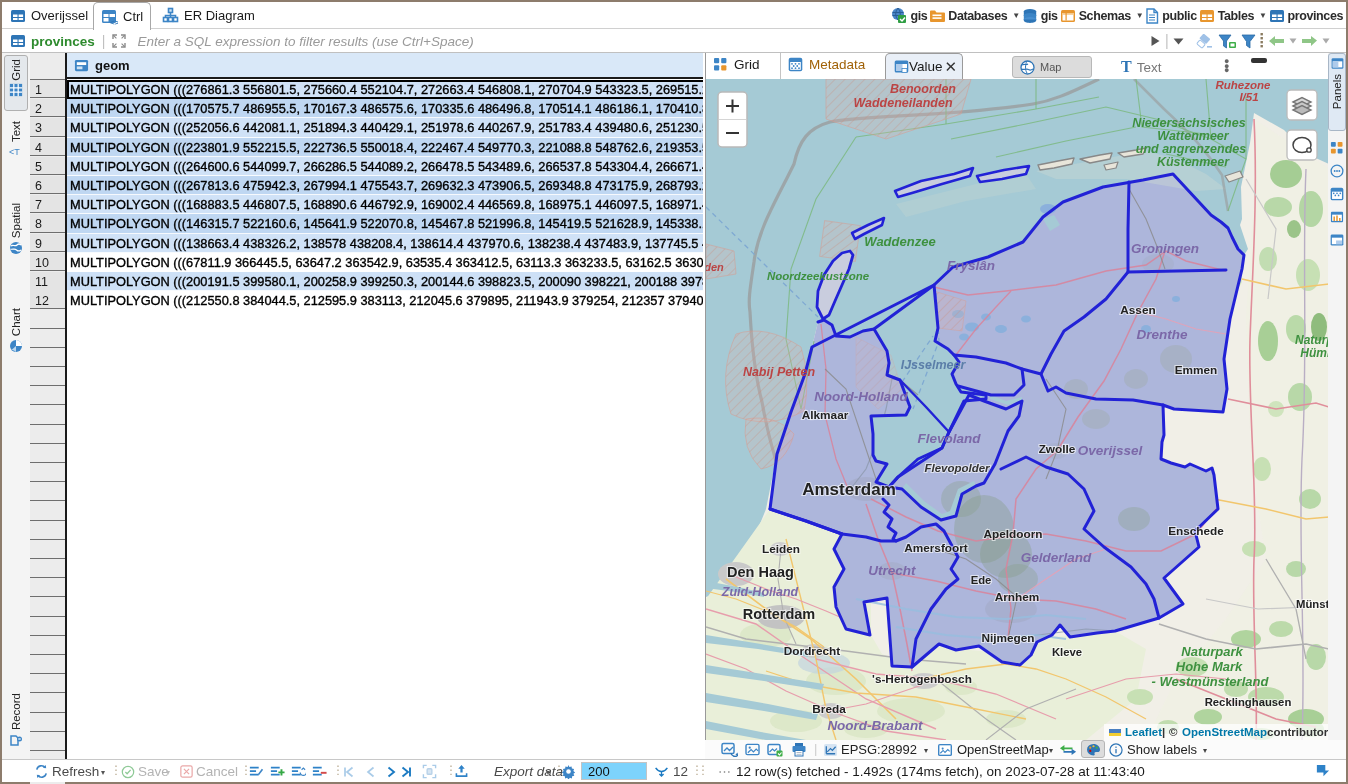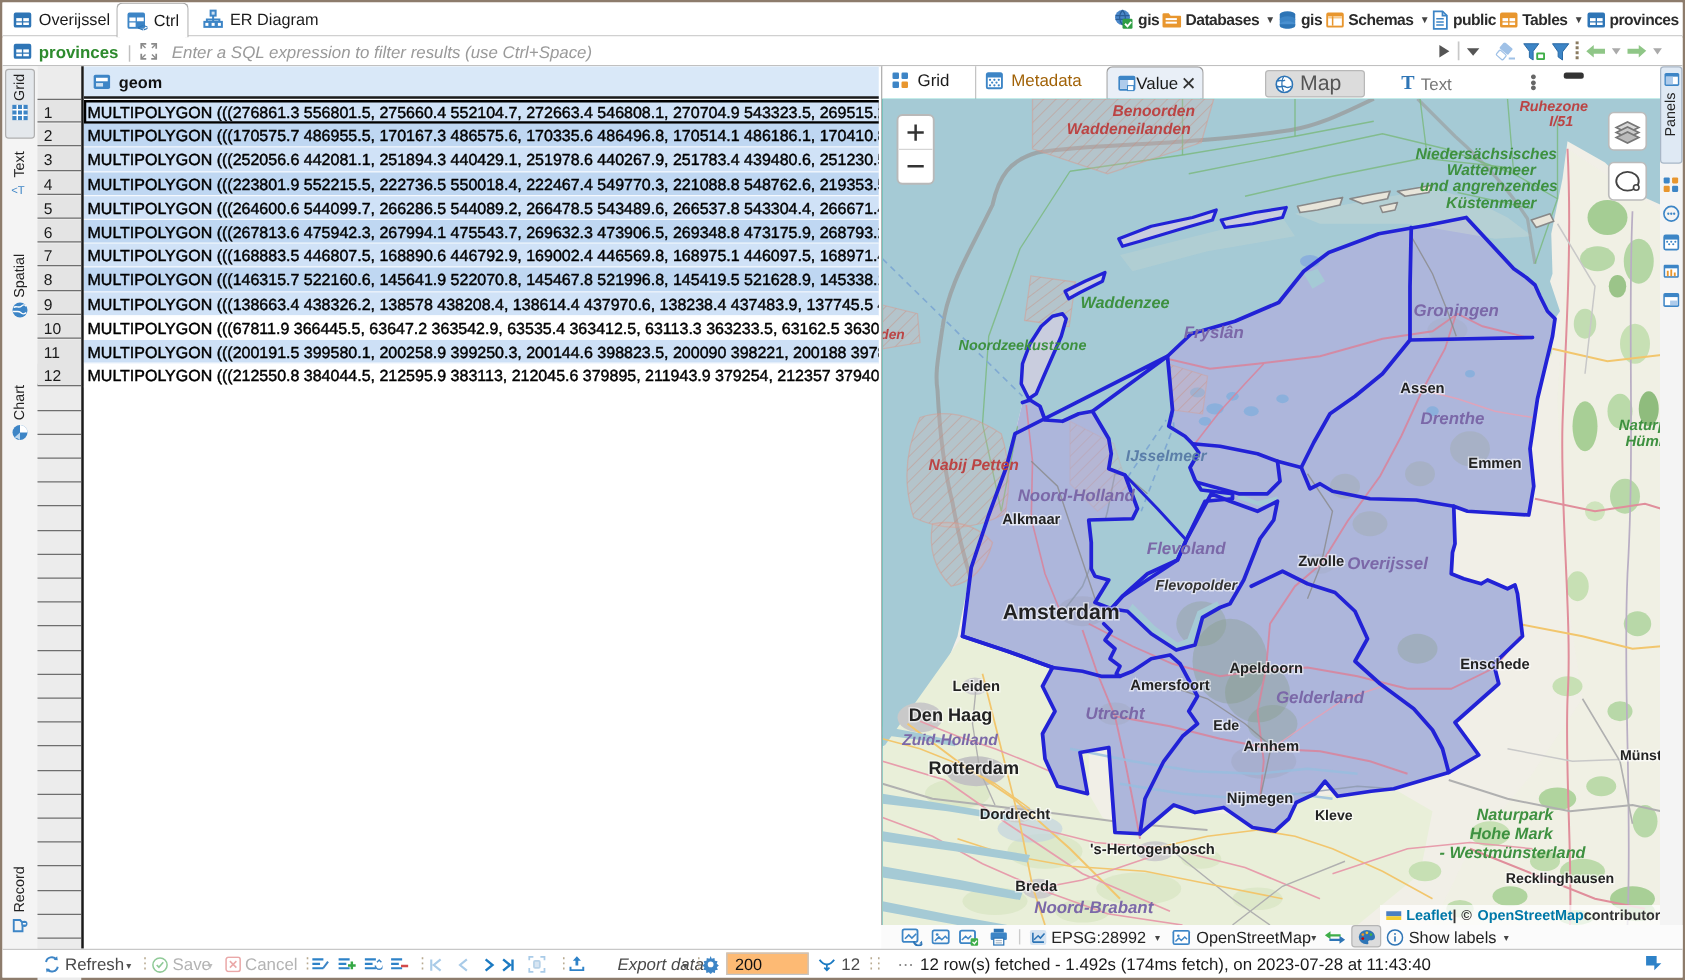--- a/index.html
+++ b/index.html
@@ -344,21 +344,21 @@
       <div style="position:absolute;left:179px;top:0;width:78px;height:26px;background:#e9eff7;border:1px solid #9a9a9a;border-bottom:none;border-radius:5px 5px 0 0;display:flex;align-items:center;gap:0;padding-left:8px;font-size:13.5px;color:#1a1a1a;">
         <svg width="15" height="15" viewBox="0 0 15 15">
             <rect x="0.7" y="1.5" width="13.6" height="12" rx="1.5" fill="#3d85c6"></rect>
             <rect x="2" y="5" width="11" height="7" fill="#fff"></rect>
             <rect x="2" y="5" width="6.5" height="7" fill="#aecbeb"></rect>
             <rect x="8" y="9.5" width="5" height="4" fill="#fff" stroke="#3d85c6" stroke-width="0.8"></rect>
           </svg>
         <span>Value</span>
         <span style="font-size:15px;color:#333;margin-left:2px;">✕</span>
       </div>
-      <div style="position:absolute;left:306px;top:3px;width:80px;height:22px;background:#dcdcdc;border:1px solid #b8b8b8;border-radius:3px;display:flex;align-items:center;gap:5px;padding-left:7px;font-size:17px;color:#555;">
+      <div style="position:absolute;left:306px;top:3px;width:80px;height:22px;background:#dcdcdc;border:1px solid #b8b8b8;border-radius:3px;display:flex;align-items:center;gap:5px;padding-left:7px;font-size:11px;color:#555;">
         <svg width="15" height="15" viewBox="0 0 15 15">
             <circle cx="7.5" cy="7.5" r="6.5" fill="#fff" stroke="#2e75b6" stroke-width="1.3"></circle>
             <path d="M2 5c2-1.5 4 .5 6-1M1.5 9c2.5 1.5 5-1 7 .5 1.5 1 3 .5 4.5-.5" stroke="#2e75b6" stroke-width="1.2" fill="none"></path>
             <path d="M7 1.5c-2 2-2 9 0 11.5" stroke="#2e75b6" stroke-width="1" fill="none"></path>
           </svg>
         <span>Map</span>
       </div>
       <div style="position:absolute;left:415px;top:5px;display:flex;align-items:center;gap:5px;font-size:13.5px;color:#777;">
         <span style="font-size:16px;color:#2e75b6;font-weight:700;font-family:'Liberation Serif',serif;">T</span>
         <span>Text</span>
@@ -851,21 +851,21 @@
         <path d="M7 1l3.5 4h-2.3v4H5.8V5H3.5z" fill="#2e82c8"></path>
         <path d="M1.5 10v3h11v-3" stroke="#2e82c8" stroke-width="1.7" fill="none"></path>
       </svg>
     <span class="bt" style="left:492px;color:#4a4a4a;font-style:italic;">Export data</span>
     <span class="bt" style="left:544px;color:#555;font-size:8px;top:8px;">▾</span>
     <span class="btsep" style="left:551px;">⋮</span>
     <svg width="15" height="15" viewBox="0 0 17 17" style="position:absolute;left:559px;top:4px;">
         <path d="M8.5 1l1 2.3 2.5-.6 .3 2.5 2.5.4-.8 2.4 2 1.5-1.9 1.6 1 2.3-2.5.5-.2 2.5-2.4-.7-1.5 2-1.5-2-2.4.7-.2-2.5-2.5-.5 1-2.3L1 9.5l2-1.5-.8-2.4 2.5-.4.3-2.5 2.5.6z" fill="#3d85c6"></path>
         <circle cx="8.5" cy="8.5" r="2.6" fill="#fff"></circle>
       </svg>
-    <span style="position:absolute;left:579px;top:2px;width:66px;height:18px;border:1px solid #c4c4c4;background:#fdba74;padding:1px 0 0 6px;font-size:13px;color:#111;">200</span>
+    <span style="position:absolute;left:579px;top:2px;width:66px;height:18px;border:1px solid #c4c4c4;background:#7dd3fc;padding:1px 0 0 6px;font-size:13px;color:#111;">200</span>
     <svg width="15" height="12" viewBox="0 0 18 14" style="position:absolute;left:652px;top:6px;">
         <path d="M2 2c2 3 5 4.5 7 4.5s5-1.5 7-4.5" stroke="#1b7ac2" stroke-width="1.8" fill="none"></path>
         <path d="M9 6.5v5M6.5 9.5L9 12 11.5 9.5" stroke="#1b7ac2" stroke-width="1.6" fill="none"></path>
       </svg>
     <span class="bt" style="left:671px;color:#4a4a4a;">12</span>
     <span class="btsep" style="left:689px;">⋮</span>
     <span class="btsep" style="left:695px;">⋮</span>
     <span style="position:absolute;left:716px;top:4px;color:#888;font-size:13px;letter-spacing:1px;">⋯</span>
     <span style="position:absolute;left:734px;top:4px;font-size:13.5px;color:#1a1a1a;">12 row(s) fetched - 1.492s (174ms fetch), on 2023‑07‑28 at 11:43:40</span>
     <svg width="15" height="15" viewBox="0 0 16 16" style="position:absolute;left:1313px;top:3px;">

